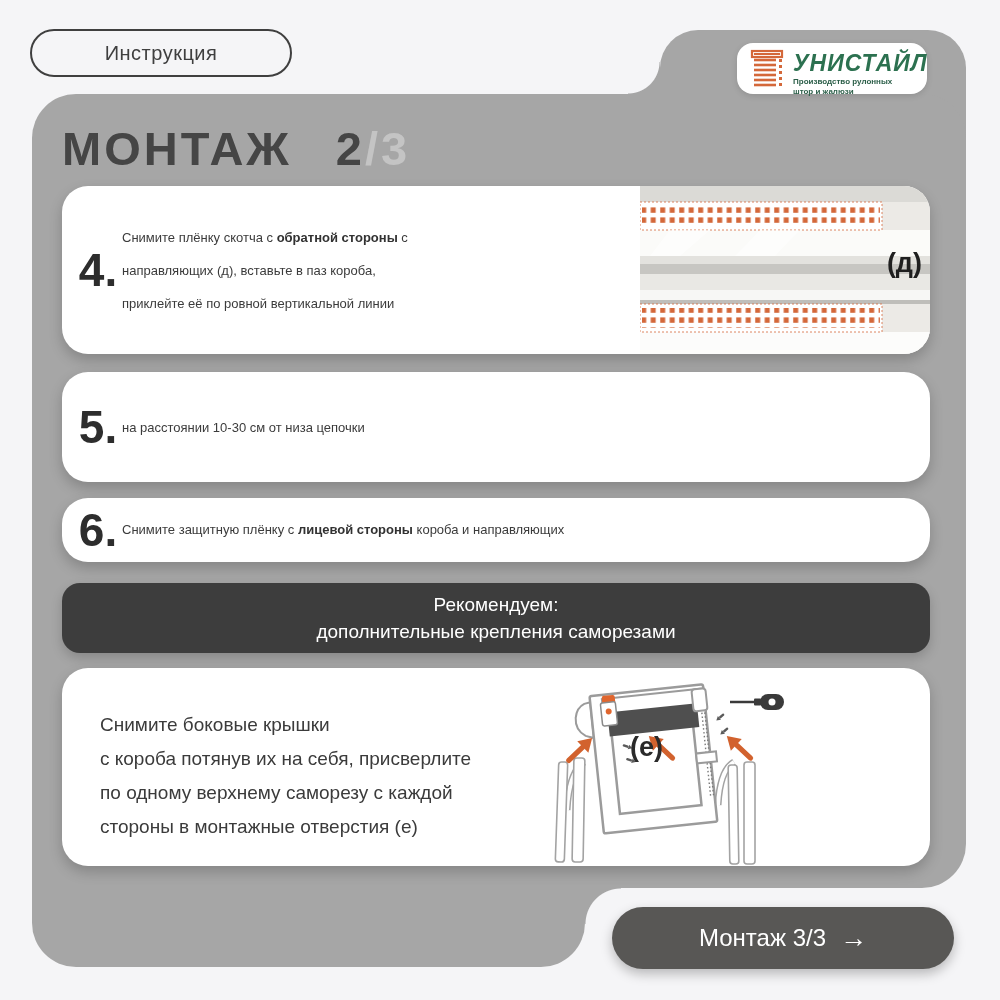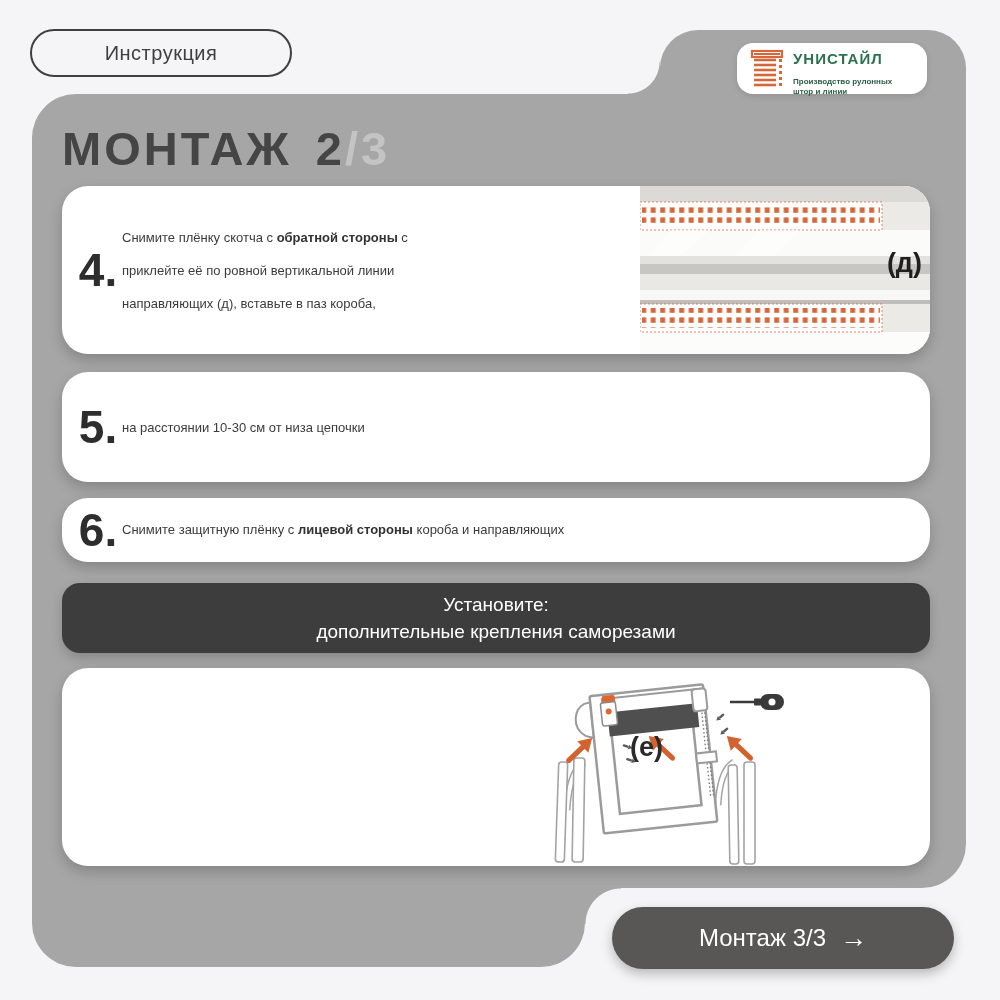--- a/index.html
+++ b/index.html
@@ -22,23 +22,23 @@
     position:absolute;left:30px;top:29px;width:262px;height:48px;
     border:2.5px solid #3f3f3f;border-radius:25px;box-sizing:border-box;
     display:flex;align-items:center;justify-content:center;
     font-size:20px;color:#3f3f3f;letter-spacing:.5px;background:transparent;
   }
   .logo{
     position:absolute;left:737px;top:43px;width:190px;height:51px;background:#ffffff;
     border-radius:16px;box-shadow:0 2px 6px rgba(0,0,0,.12);
   }
   .logo-icon{position:absolute;left:13px;top:6px;}
-  .logo-name{position:absolute;left:56px;top:7px;font-size:15px;font-weight:700;color:#2c7150;letter-spacing:1px;}
+  .logo-name{position:absolute;left:56px;top:7px;font-size:23px;font-weight:700;color:#2c7150;letter-spacing:1px;font-style:italic;}
   .logo-sub{position:absolute;left:56px;top:26px;font-size:8px;line-height:10px;font-weight:700;color:#2c5f49;margin-top:8px;}
-  .title{position:absolute;left:62px;top:121px;display:flex;gap:24px;align-items:baseline;
+  .title{position:absolute;left:62px;top:121px;display:flex;gap:44px;align-items:baseline;
     font-size:47px;font-weight:700;letter-spacing:3px;color:#454545;}
   .title .pg-light{color:#c4c4c4;}
   
   .card{position:absolute;left:62px;width:868px;background:#ffffff;border-radius:26px;
     box-shadow:0 6px 14px rgba(0,0,0,.20);}
   .card4{top:186px;height:168px;}
   .card5{top:372px;height:110px;}
   .card6{top:498px;height:64px;}
   .cardF{top:668px;height:198px;}
   .step-num{position:absolute;left:12px;top:50%;transform:translateY(-50%);width:48px;text-align:center;
@@ -94,35 +94,35 @@
         <rect x="29" y="10" width="3" height="3"></rect>
         <rect x="29" y="16" width="3" height="3"></rect>
         <rect x="29" y="22" width="3" height="3"></rect>
         <rect x="29" y="28" width="3" height="3"></rect>
         <rect x="29" y="34" width="3" height="3"></rect>
       </g>
     </svg>
     <div class="logo-name">УНИСТАЙЛ</div>
     <div class="logo-sub">
       <div>Производство рулонных</div>
-      <div>штор и линии</div>
+      <div>штор и жалюзи</div>
     </div>
   </div>
 
   <div class="title">
     <span>МОНТАЖ</span>
     <span><span>2</span><span class="pg-light">/3</span></span>
   </div>
 
   <div class="card card4">
     <div class="step-num">4.</div>
     <div class="step-text">
       <div><span>Снимите плёнку скотча с </span><b>обратной стороны</b><span> с</span></div>
+      <div>направляющих (д), вставьте в паз короба,</div>
       <div>приклейте её по ровной вертикальной линии</div>
-      <div>направляющих (д), вставьте в паз короба,</div>
     </div>
     <div class="photo">
       <svg width="290" height="168" viewBox="0 0 290 168">
         <defs>
           <pattern id="tape" width="9.5" height="10" patternUnits="userSpaceOnUse">
             <rect width="9.5" height="10" fill="#ffffff"></rect>
             <rect x="1.2" y="1.4" width="5" height="5.4" fill="#d4683a"></rect>
           </pattern>
         </defs>
         <rect x="0" y="0" width="290" height="168" fill="#eceae6"></rect>
@@ -157,25 +157,31 @@
   </div>
 
   <div class="card card6">
     <div class="step-num">6.</div>
     <div class="step-text single-line">
       <span>Снимите защитную плёнку с </span><b>лицевой стороны</b><span> короба и направляющих</span>
     </div>
   </div>
 
   <div class="rec-bar">
-    <div>Установите:</div>
+    <div>Рекомендуем:</div>
     <div>дополнительные крепления саморезами</div>
   </div>
 
   <div class="card cardF">
+    <div class="final-text">
+      <div>Снимите боковые крышки</div>
+      <div>с короба потянув их на себя, присверлите</div>
+      <div>по одному верхнему саморезу с каждой</div>
+      <div>стороны в монтажные отверстия (е)</div>
+    </div>
     <div class="diagram-wrap">
       <svg width="252" height="196" viewBox="0 0 252 196">
         <defs>
           <g id="arr">
             <rect x="-32" y="-2.6" width="24" height="5.2" rx="2.5" fill="#d2622e"></rect>
             <path d="M -10 -8 L 3 0 L -10 8 Z" fill="#d2622e"></path>
           </g>
         </defs>
 
         <g>

